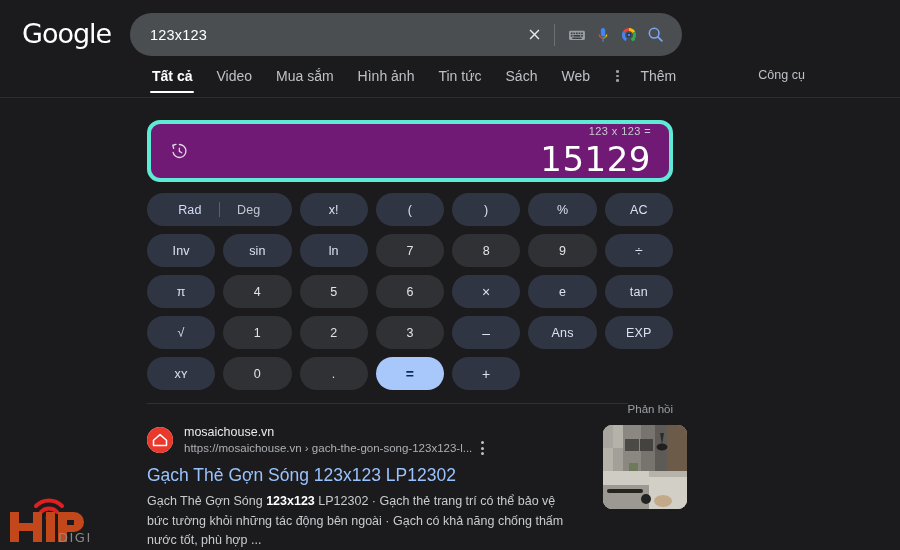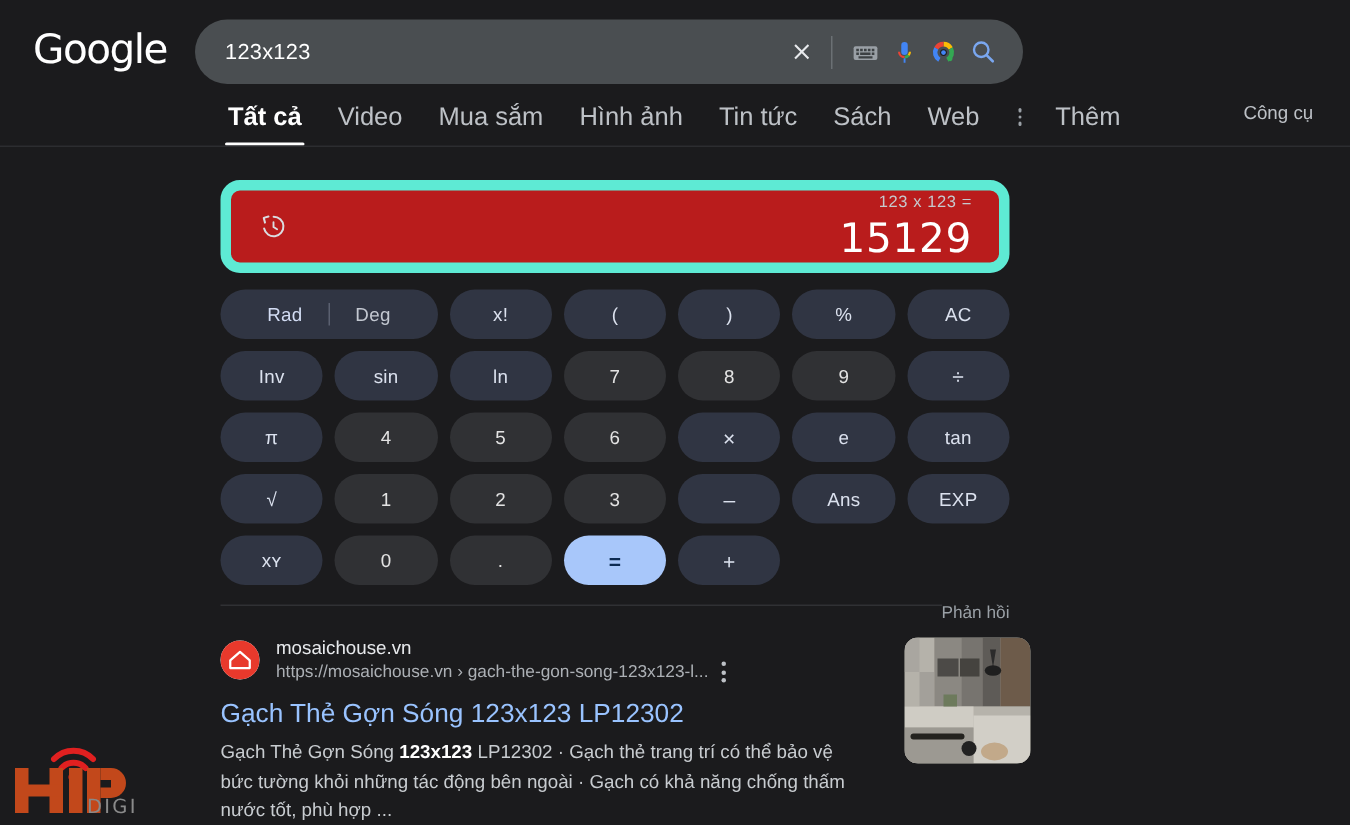--- a/index.html
+++ b/index.html
@@ -81,21 +81,21 @@
   .navbar {
     position: relative;
     height: 30px;
     margin-top: 6px;
     padding-left: 140px;
     display: flex;
     align-items: flex-start;
   }
 
   .tab {
-    font-size: 17px;
+    font-size: 14px;
     color: #bdc1c6;
     padding: 0 12px 9px 12px;
     cursor: pointer;
     position: relative;
     white-space: nowrap;
   }
 
   .tab.active {
     color: #ffffff;
     font-weight: bold;
@@ -153,27 +153,27 @@
   
   .calc-wrap {
     position: absolute;
     left: 147px;
     top: 120px;
     width: 526px;
   }
 
   .calc-display {
     height: 62px;
-    border: 7px solid #5eead4;
+    border: 4px solid #5eead4;
     border-radius: 13px;
     position: relative;
     padding: 0 18px;
     display: flex;
     align-items: center;
-    background: #b91c1c;
+    background: #701a75;
   }
 
   .history-icon {
     width: 20px;
     height: 20px;
     flex: none;
   }
 
   .display-right {
     margin-left: auto;
@@ -182,21 +182,21 @@
   }
 
   .expr {
     font-size: 11px;
     color: #c6c9cd;
     letter-spacing: .4px;
     margin-bottom: 5px;
   }
 
   .result {
-    font-size: 27px;
+    font-size: 34px;
     color: #ffffff;
     letter-spacing: .5px;
     font-family: "DejaVu Sans", sans-serif;
   }
 
   .keys {
     margin-top: 11px;
     display: grid;
     grid-template-columns: repeat(7, 1fr);
     gap: 8px 8px;

